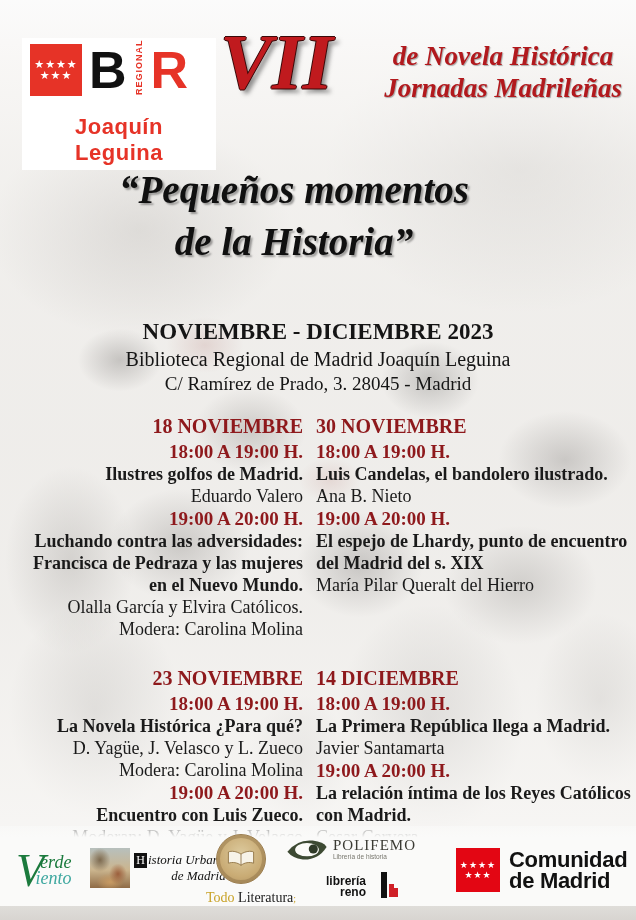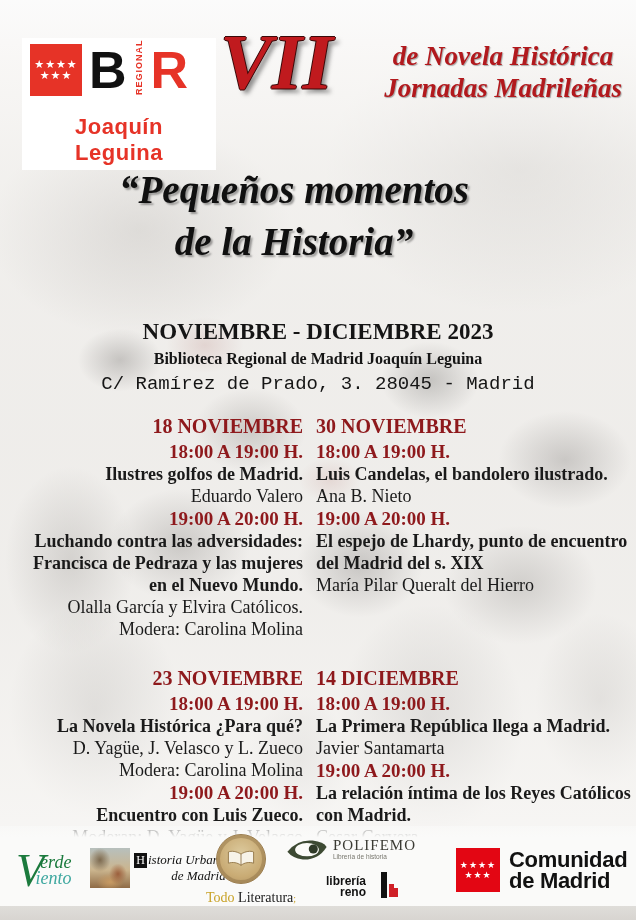--- a/index.html
+++ b/index.html
@@ -66,22 +66,22 @@
   }
   
   .quote{
     position:absolute;left:0;right:48px;top:164px;text-align:center;
     font-style:italic;font-weight:700;font-size:39px;line-height:52px;color:#101010;
     text-shadow:2px 2px 2px rgba(0,0,0,0.35);
   }
   
   .venue{position:absolute;left:0;right:0;top:318px;text-align:center;color:#151515;}
   .venue-dates{font-weight:700;font-size:23px;line-height:28px;}
-  .venue-place{font-weight:700;font-size:16px;line-height:26px;}
-  .venue-address{font-size:19px;line-height:24px;font-family:Liberation Mono, monospace;}
+  .venue-place{font-weight:400;font-size:20px;line-height:26px;}
+  .venue-address{font-size:19px;line-height:24px;}
   
   .events{
     position:absolute;left:25px;top:414px;
     display:grid;grid-template-columns:278px 318px;column-gap:13px;row-gap:26px;
   }
   .event{font-size:18px;line-height:22px;color:#1a1a1a;}
   .col-left{text-align:right;}
   .col-right{text-align:left;}
   .event-date{margin:0 0 2px 0;font-size:20px;line-height:24px;font-weight:700;color:#8e191c;}
   .event-time{font-weight:700;color:#8e191c;font-size:19px;line-height:23px;}

